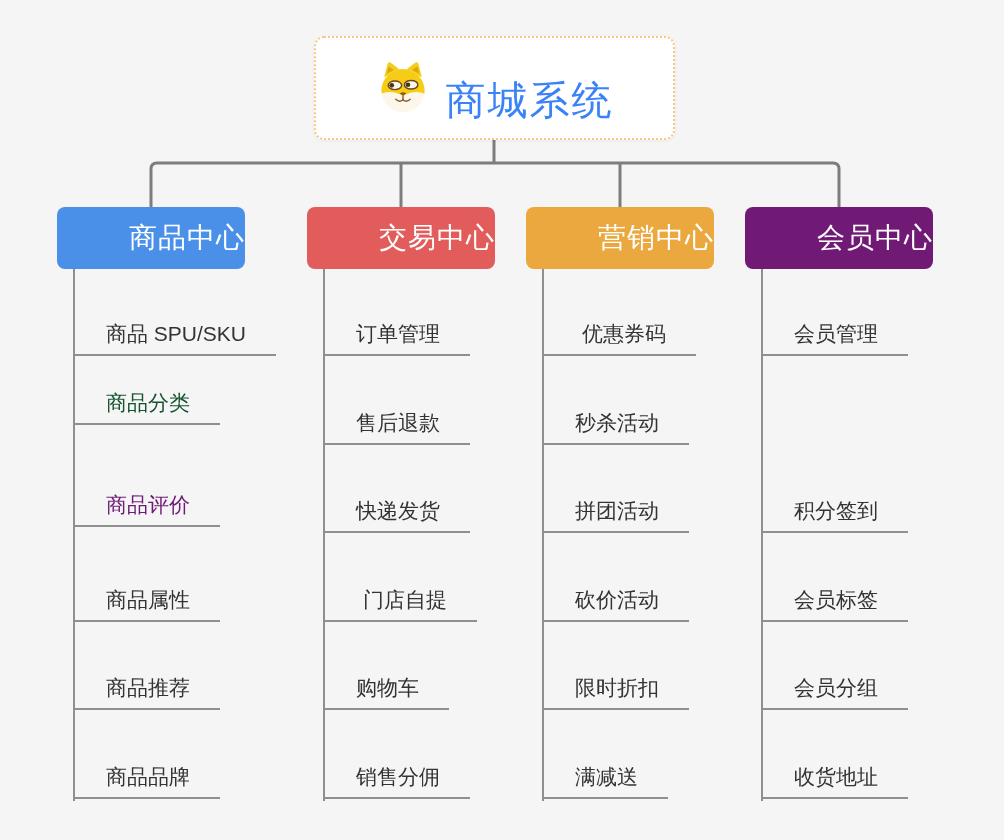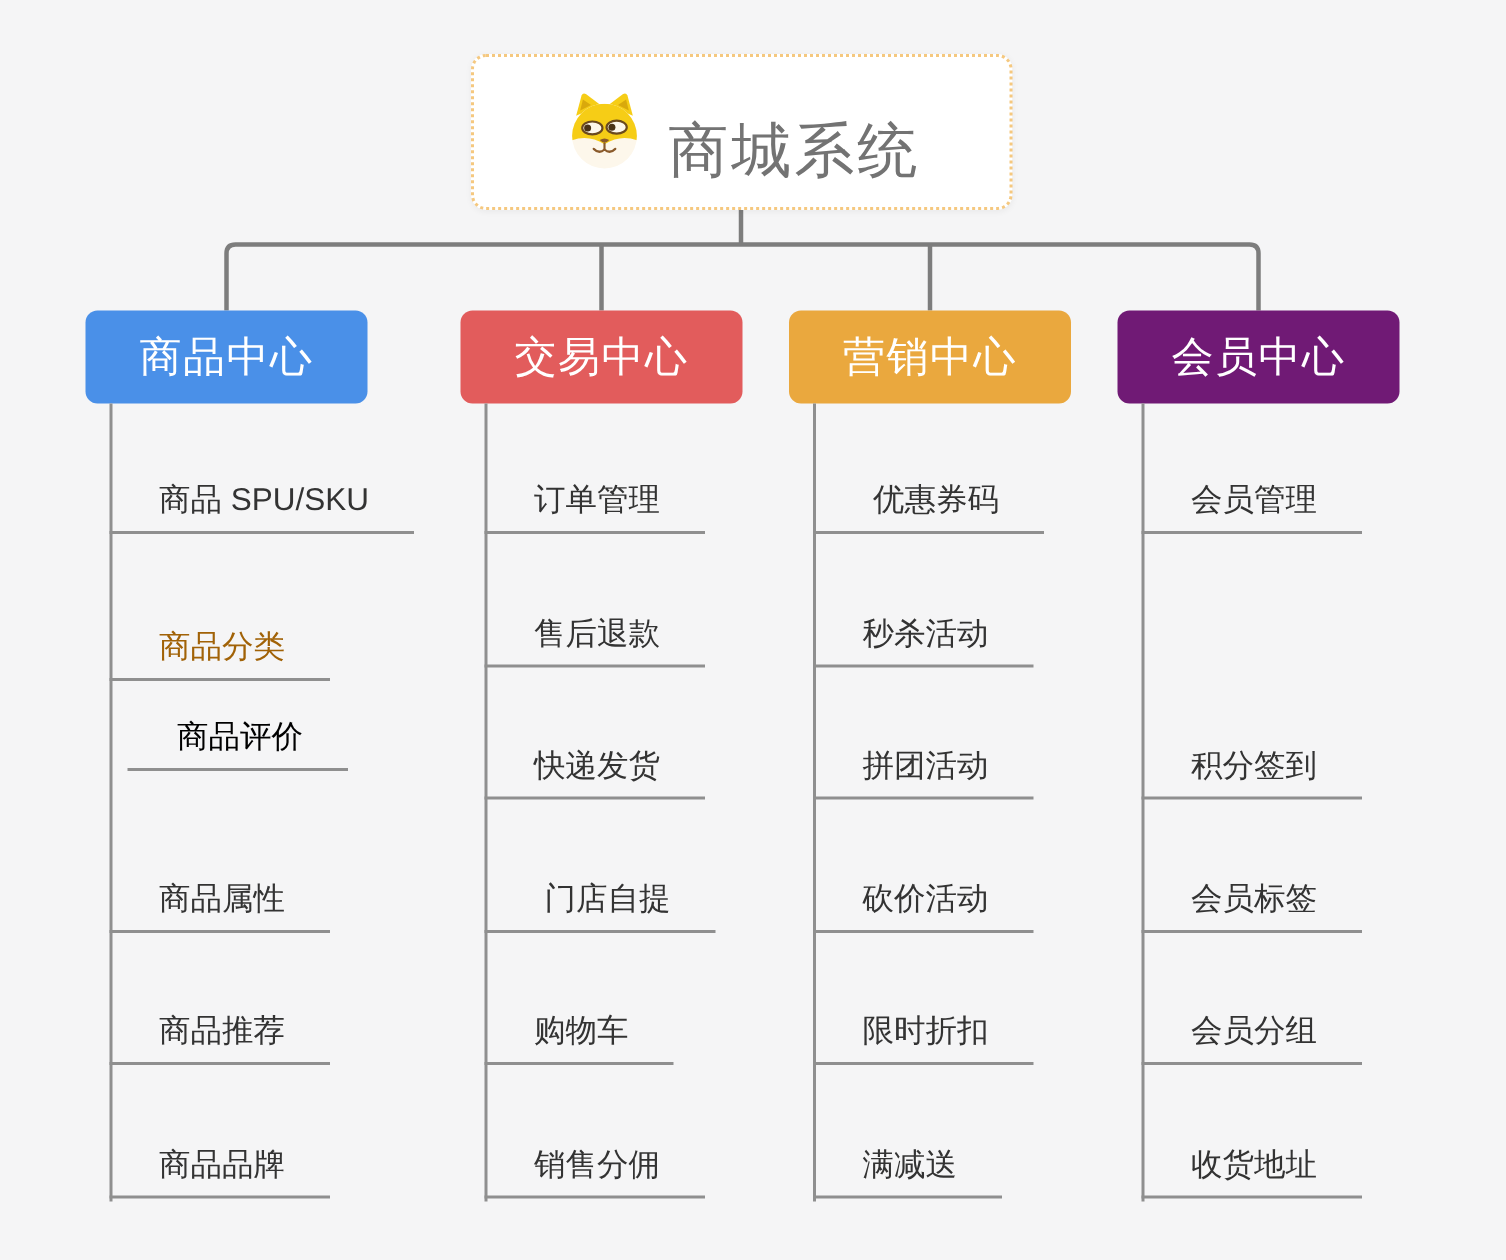--- a/index.html
+++ b/index.html
@@ -14,30 +14,30 @@
 
   
   .root-node{
     position:absolute;left:314px;top:36px;width:361px;height:104px;
     background:#ffffff;border:2px dotted #f5c87f;border-radius:10px;
     box-sizing:border-box;
     display:flex;align-items:center;justify-content:center;gap:16px;
     box-shadow:0 1px 4px rgba(0,0,0,0.05);
   }
   .root-title{
-    font-size:40px;color:#737373;letter-spacing:2px;white-space:nowrap;margin-top:24px;
+    font-size:40px;color:#3b82f6;letter-spacing:2px;white-space:nowrap;margin-top:24px;
   }
   .dog-icon{width:54px;height:54px;display:block;}
 
   
   .branch{position:absolute;top:0;width:280px;height:840px;}
   .branch-box{
     position:absolute;left:0;top:207px;width:188px;height:62px;
     border-radius:8px;
-    display:flex;align-items:center;justify-content:center;
+    display:flex;align-items:center;justify-content:flex-end;
   }
   .branch-label{font-size:28px;color:#ffffff;letter-spacing:1px;white-space:nowrap;}
   .trunk{
     position:absolute;left:16px;top:269px;width:2px;height:532px;
     background:#8f8f8f;
   }
   .child-item{
     position:absolute;left:16px;
     padding:0 30px 6px 33px;
     border-bottom:2px solid #8f8f8f;
@@ -85,22 +85,22 @@
     <span class="root-title">商城系统</span>
   </div>
 
   <div id="branches">
       <div class="branch" style="left: 57px;">
         <div class="branch-box" style="background: rgb(74, 144, 232);">
           <span class="branch-label">商品中心</span>
         </div>
         <div class="trunk" style="background: rgb(143, 143, 143);"></div>
         <div class="child-item" style="top: 320px; border-bottom-color: rgb(143, 143, 143); color: rgb(51, 51, 51);">商品 SPU/SKU</div>
-        <div class="child-item" style="top: 418px; border-bottom-color: rgb(143, 143, 143); color: #a16207;">商品分类</div>
-        <div class="child-item" style="top: 478px; border-bottom-color: rgb(143, 143, 143); color: #000000; margin-left: 12px;">商品评价</div>
+        <div class="child-item" style="top: 389px; border-bottom-color: rgb(143, 143, 143); color: #14532d;">商品分类</div>
+        <div class="child-item" style="top: 491px; border-bottom-color: rgb(143, 143, 143); color: #701a75;">商品评价</div>
         <div class="child-item" style="top: 585.8px; border-bottom-color: rgb(143, 143, 143); color: rgb(51, 51, 51);">商品属性</div>
         <div class="child-item" style="top: 674.4px; border-bottom-color: rgb(143, 143, 143); color: rgb(51, 51, 51);">商品推荐</div>
         <div class="child-item" style="top: 763px; border-bottom-color: rgb(143, 143, 143); color: rgb(51, 51, 51);">商品品牌</div>
       </div>
       <div class="branch" style="left: 307px;">
         <div class="branch-box" style="background: rgb(226, 92, 92);">
           <span class="branch-label">交易中心</span>
         </div>
         <div class="trunk" style="background: rgb(143, 143, 143);"></div>
         <div class="child-item" style="top: 320px; border-bottom-color: rgb(143, 143, 143); color: rgb(51, 51, 51);">订单管理</div>

